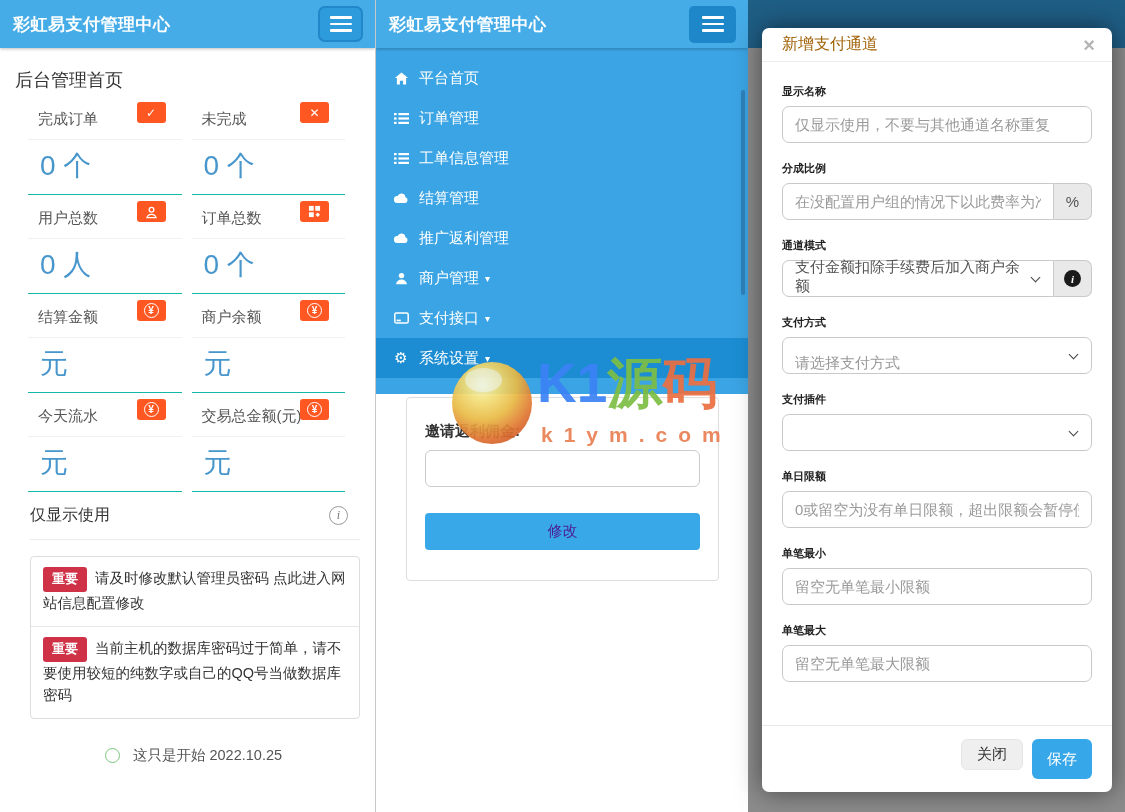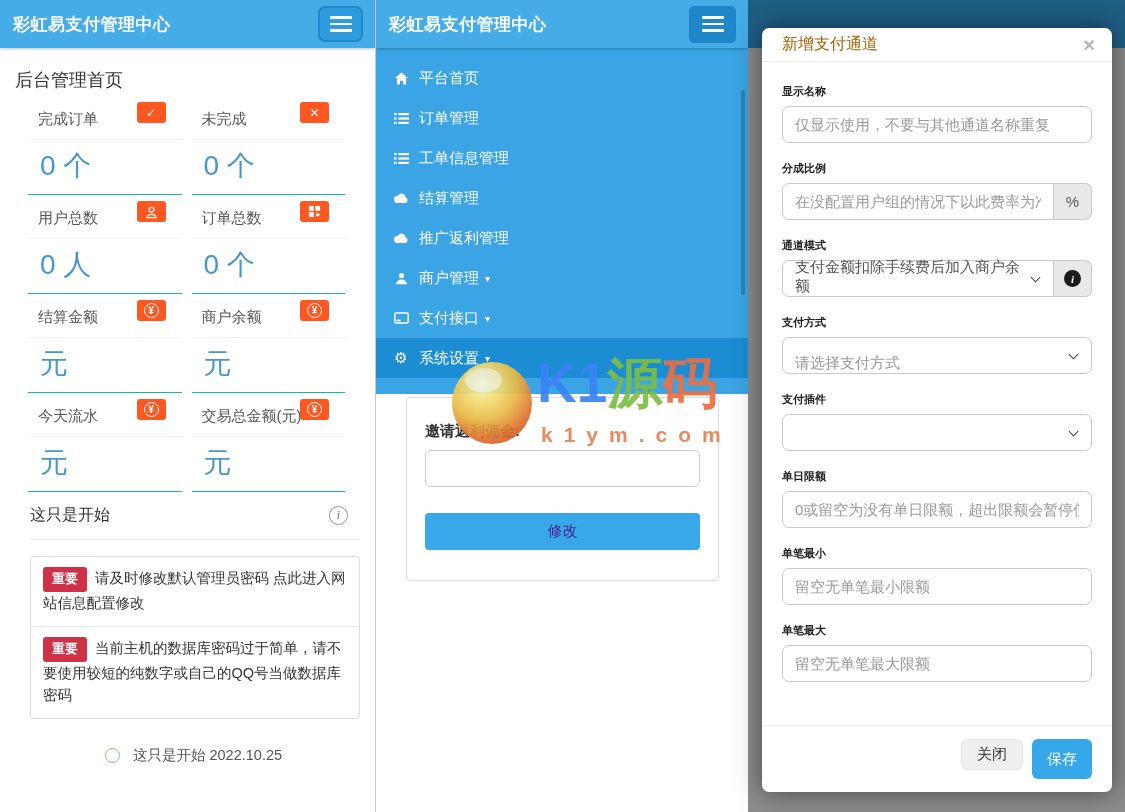--- a/index.html
+++ b/index.html
@@ -194,21 +194,21 @@
             <span>交易总金额(元)</span>
             <span class="stat-icon">
                 <span class="yen-circle">¥</span>
               </span>
           </div>
           <div class="stat-value">元</div>
         </div>
       </div>
 
       <div class="sec-row">
-        <span>这只是开始</span>
+        <span>仅显示使用</span>
         <span class="info-badge">i</span>
       </div>
 
       <div class="warnbox">
         <div class="warn">
           <span class="badge">重要</span><span>请及时修改默认管理员密码 点此进入网站信息配置修改</span>
         </div>
         <div class="warn">
           <span class="badge">重要</span><span>当前主机的数据库密码过于简单，请不要使用较短的纯数字或自己的QQ号当做数据库密码</span>
         </div>

